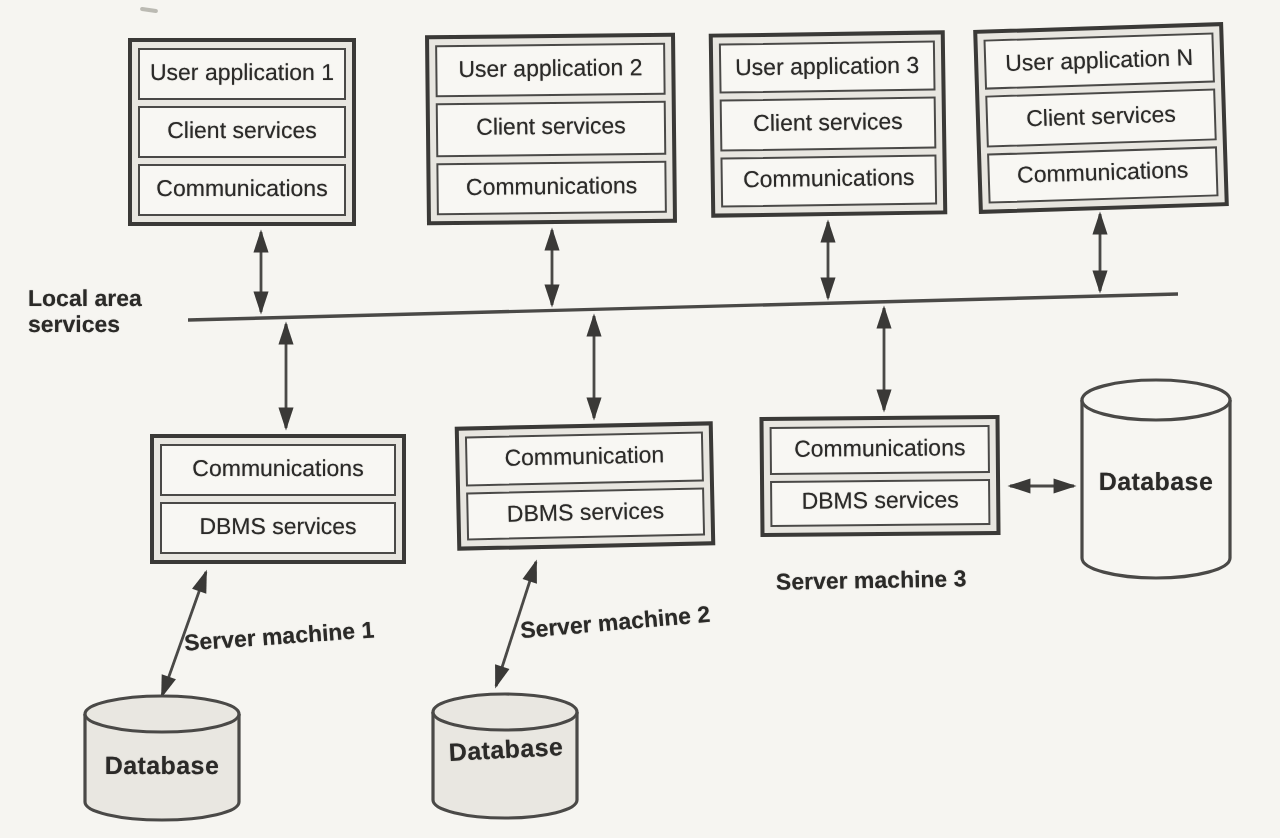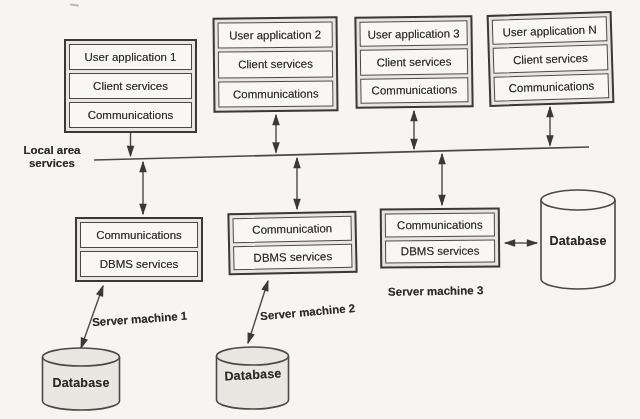--- a/index.html
+++ b/index.html
@@ -36,21 +36,20 @@
   }
   .diagram-label{
     position:absolute;
     font-weight:bold;
     font-size:11.5px;
     color:#2b2a28;
     text-shadow:0 0 0.5px rgba(43,42,40,.5);
     white-space:nowrap;
   }
   .lan-label{
-    text-align:center;
     line-height:12.5px;
     font-size:11.5px;
   }
   .db-label{
     font-size:12.5px;
     text-align:center;
     letter-spacing:.2px;
   }
   .scan-mark{
     position:absolute;left:70px;top:4px;width:9px;height:2px;
@@ -93,21 +92,21 @@
       <ellipse cx="252.5" cy="356" rx="36" ry="9" fill="#e9e7e1" stroke="#4a4947" stroke-width="1.6"></ellipse>
     </g>
     <g>
       <path class="cyl-body" d="M541,200 L541,279 A37,10 0 0 0 615,279 L615,200" fill="#f7f6f2" stroke-width="1.6"></path>
       <ellipse cx="578" cy="200" rx="37" ry="10" fill="#f7f6f2" stroke="#4a4947" stroke-width="1.6"></ellipse>
     </g>
   </svg>
 
   <div class="scan-mark"></div>
 
-  <div class="stack-box" style="left:64px;top:19px;width:133px;height:94px;margin-top:20px;">
+  <div class="stack-box" style="left:64px;top:19px;width:114px;height:94px;">
     <div class="stack-cell">User application 1</div>
     <div class="stack-cell">Client services</div>
     <div class="stack-cell">Communications</div>
   </div>
 
   <div class="stack-box" style="left:213px;top:17px;width:125px;height:95px;transform:rotate(-0.6deg);">
     <div class="stack-cell">User application 2</div>
     <div class="stack-cell">Client services</div>
     <div class="stack-cell">Communications</div>
   </div>

